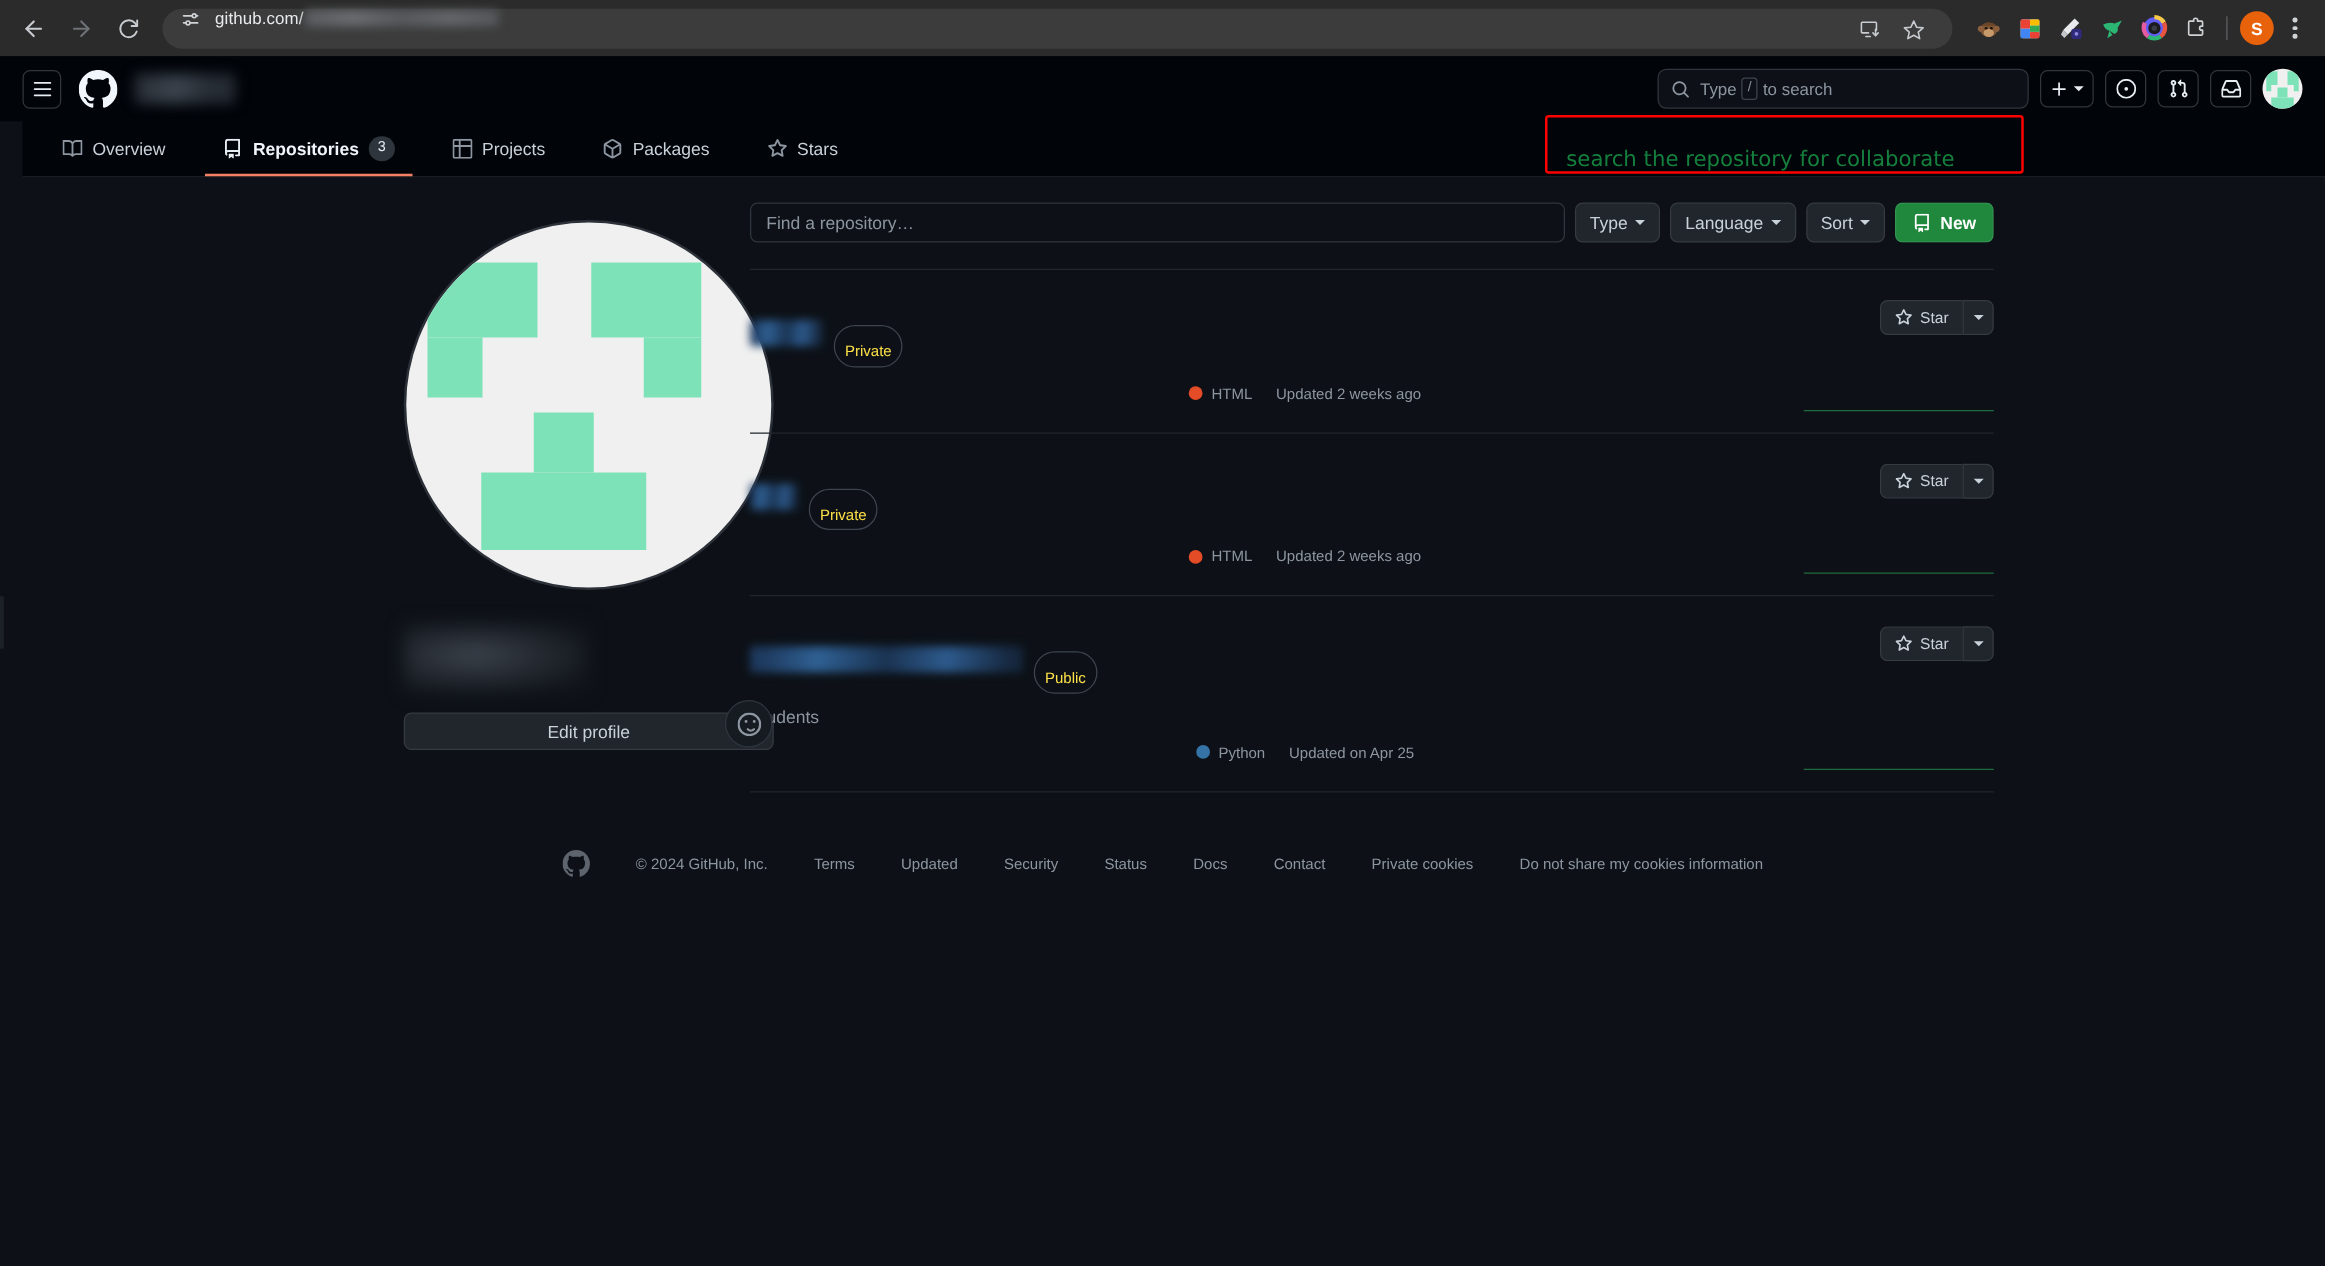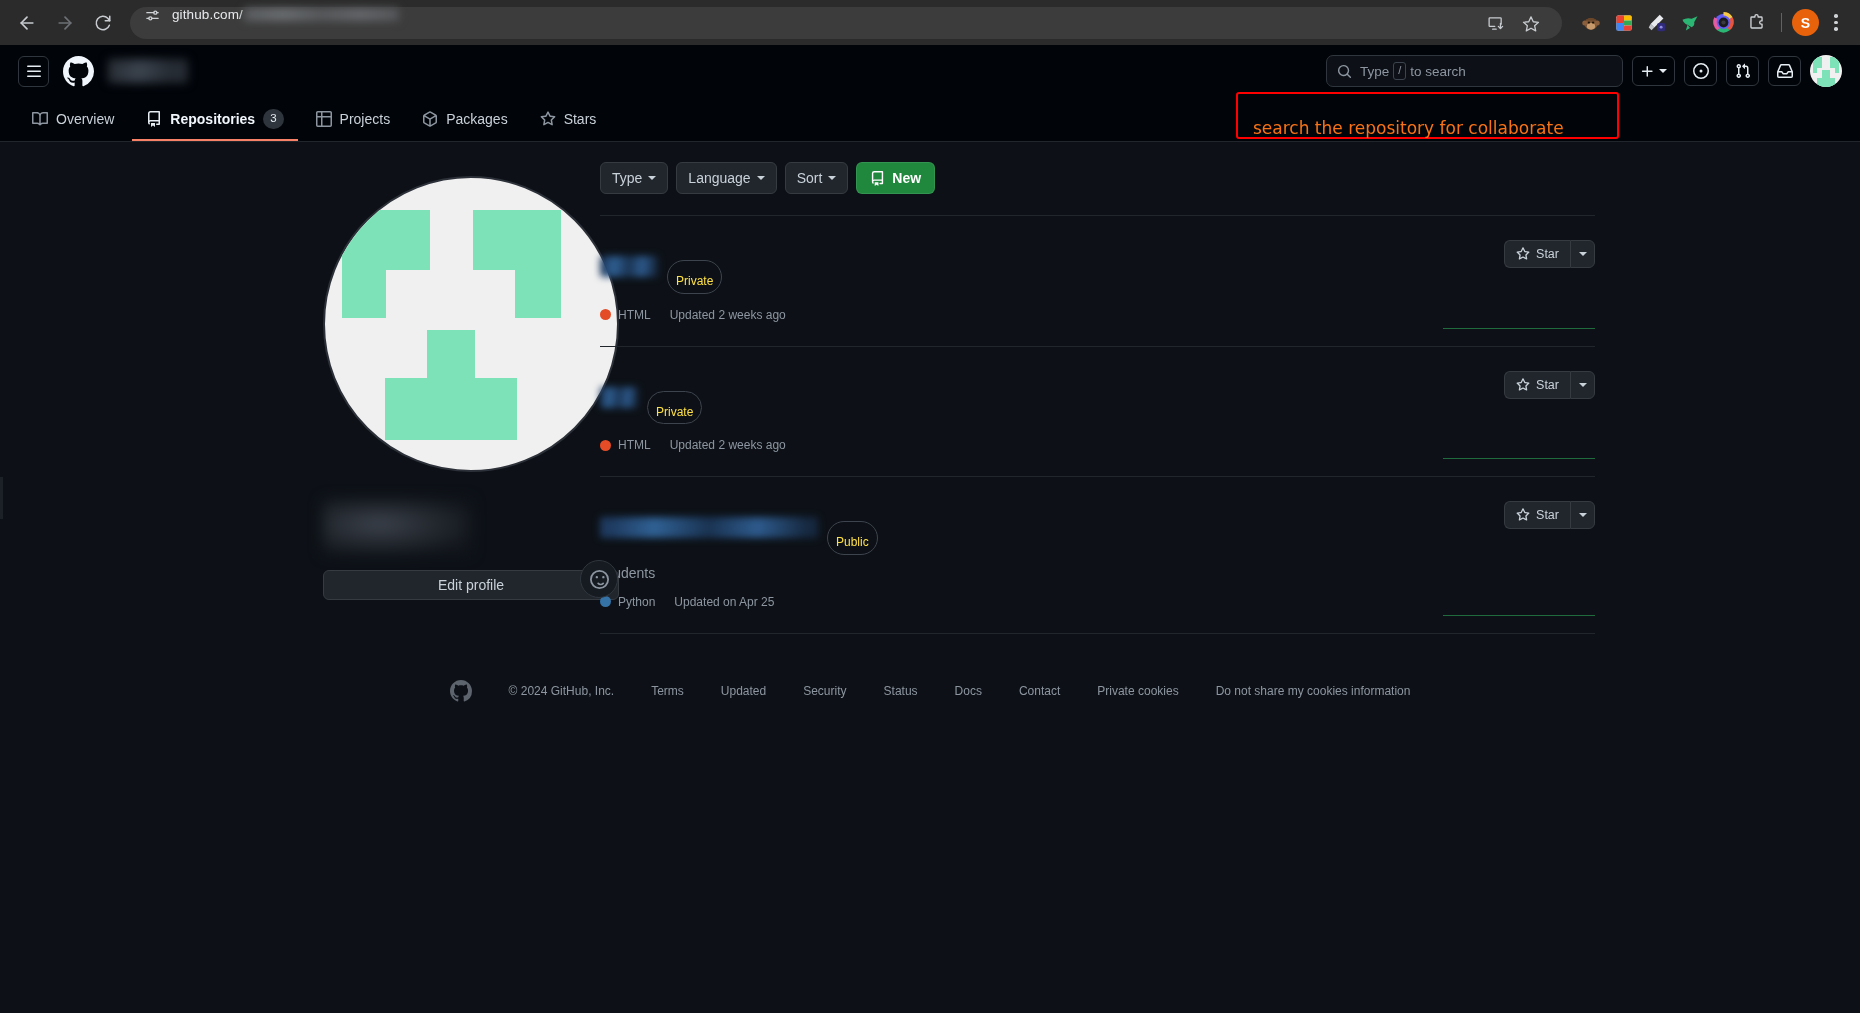--- a/index.html
+++ b/index.html
@@ -181,34 +181,35 @@
     position: relative;
     overflow: hidden;
     flex-shrink: 0;
   }
   .gh-avatar-sm .blk { position: absolute; background: #7ee2b8; }
 
   .annot-text {
     position: absolute;
     left: 1253px; top: 118px;
     font-size: 17px;
-    color: #f97316;
+    color: #15803d;
     font-family: "DejaVu Sans", sans-serif;
     white-space: nowrap;
   }
 
   
   .gh-nav {
     height: 45px;
     background: #010409;
     border-bottom: 1px solid #21262d;
     display: flex;
     align-items: flex-end;
     padding: 0 18px;
-    gap: 4px;
+    gap: 18px;
+    margin-left: 18px;
   }
   .nav-tab {
     display: flex; align-items: center; gap: 8px;
     padding: 0 14px;
     height: 42px;
     font-size: 14px;
     color: #c9d1d9;
     border-bottom: 2px solid transparent;
     position: relative;
   }
@@ -348,20 +349,21 @@
     font-size: 14px;
     color: #8d96a0;
     margin-top: 10px;
   }
   .repo-meta {
     display: flex; align-items: center;
     margin-top: 14px;
     font-size: 12px;
     color: #8d96a0;
     gap: 19px;
+    justify-content: center;
   }
   .lang { display: flex; align-items: center; gap: 7px; }
   .lang-dot { width: 11px; height: 11px; border-radius: 50%; display:block; }
 
   .star-group {
     display: flex;
     align-items: flex-start;
     margin-left: 16px;
     flex-shrink: 0;
   }
@@ -630,20 +632,21 @@
         <i class="blk" style="left:102px;top:152px;width:48px;height:48px;"></i>
         <i class="blk" style="left:60px;top:200px;width:132px;height:62px;"></i>
       </div>
       <div class="name-blur"></div>
       <div class="edit-profile-btn">Edit profile</div>
     </div>
 
     <div class="repo-col">
 
       <div class="filter-row">
+        <input class="find-input" placeholder="Find a repository…" style="">
         <div class="dd-btn">
           <span>Type</span>
           <span class="caret"></span>
         </div>
         <div class="dd-btn">
           <span>Language</span>
           <span class="caret"></span>
         </div>
         <div class="dd-btn">
           <span>Sort</span>

